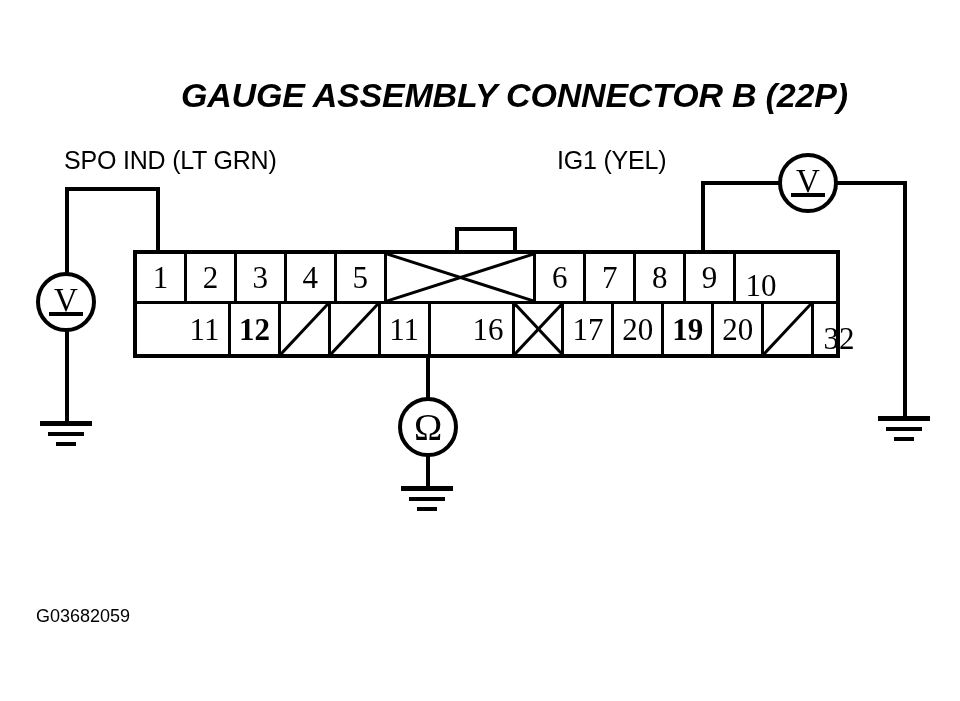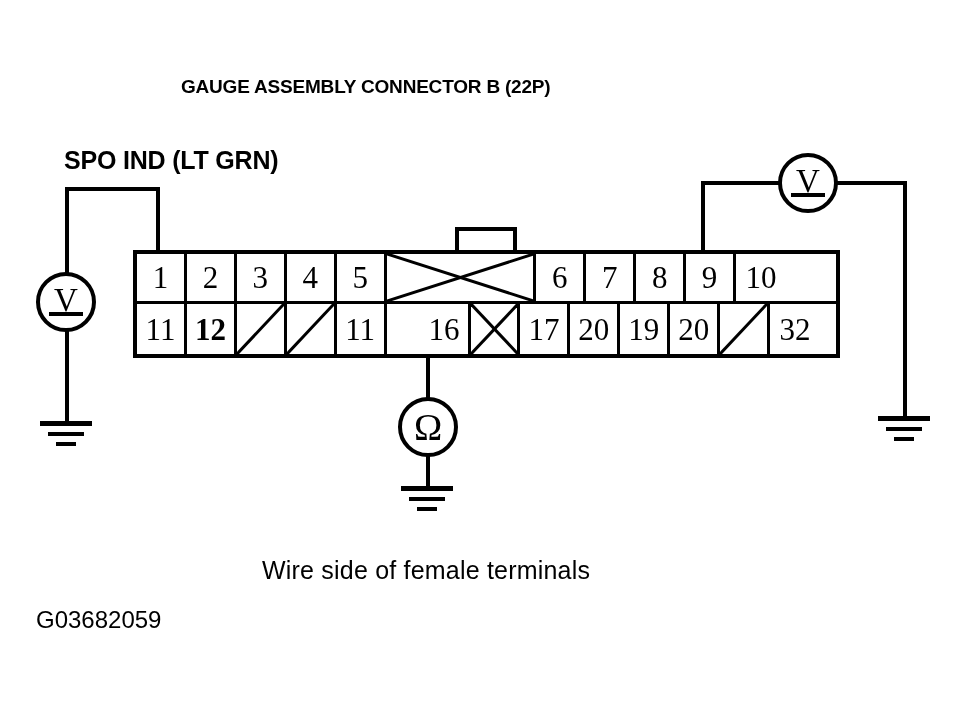--- a/index.html
+++ b/index.html
@@ -17,36 +17,37 @@
     height: 701px;
     background: #ffffff;
     overflow: hidden;
   }
   .lbl {
     position: absolute;
     white-space: nowrap;
     color: #000;
   }
   .title {
-    font-size: 19px;
+    font-size: 34px;
     font-weight: bold;
     letter-spacing: -0.2px;
+    font-style: italic;
   }
   .sig {
     font-size: 25px;
-    font-weight: bold;
+    font-weight: normal;
     letter-spacing: -0.2px;
   }
   .caption {
     font-size: 25px;
     font-weight: normal;
     letter-spacing: 0.2px;
   }
   .idcode {
-    font-size: 24px;
+    font-size: 18px;
     font-weight: normal;
   }
   
   .wire-h {
     position: absolute;
     background: #000;
     height: 4px;
   }
   .wire-v {
     position: absolute;
@@ -87,31 +88,31 @@
   }
   .grid-row {
     position: absolute;
     left: 0;
     width: 100%;
     height: 50px;
     box-sizing: border-box;
     display: flex;
   }
   #row-top { top: 0px; border-bottom: 3px solid #000; }
-  #row-bot { top: 50px; }
+  #row-bot { top: 50px; padding-left: 44px; }
   .cell {
     position: relative;
     box-sizing: border-box;
     border-right: 3px solid #000;
     display: flex;
     align-items: center;
     justify-content: center;
     overflow: hidden;
   }
-  .cell:last-child { border-right: none; }
+  .cell:last-child { border-right: none; align-items: flex-end; }
   .cell-num {
     font-family: "Liberation Serif", serif;
     font-size: 31px;
     line-height: 1;
     color: #000;
   }
   
   .mark {
     position: absolute;
     left: 0; top: 0;
@@ -132,20 +133,21 @@
   }
 </style>
 </head>
 <body>
 
 <div id="page">
 
   <div class="lbl title" style="left:181px; top:76px;">GAUGE ASSEMBLY CONNECTOR B (22P)</div>
 
   <div class="lbl sig" style="left:64px; top:146px;">SPO IND (LT GRN)</div>
+  <div class="lbl sig" style="left:557px; top:146px;">IG1 (YEL)</div>
 
   <div class="wire-v" style="left:65px; top:187px; height:96px;"></div>
   <div class="wire-h" style="left:65px; top:187px; width:95px;"></div>
   <div class="wire-v" style="left:156px; top:187px; height:66px;"></div>
 
   <div class="meter" style="left:36px; top:272px; width:60px; height:60px;">
     <div class="meter-glyph" style="top:8px; font-size:33px;">V</div>
     <div style="position:absolute; left:9px; top:36px; width:34px; height:4px; background:#000;"></div>
   </div>
 
@@ -248,33 +250,32 @@
             <line x1="0" y1="0" x2="100" y2="100" stroke="#000" vector-effect="non-scaling-stroke" stroke-width="3"></line>
             <line x1="100" y1="0" x2="0" y2="100" stroke="#000" vector-effect="non-scaling-stroke" stroke-width="3"></line>
           </svg>
         </div>
         <div class="cell" style="width: 49.9286px; flex: 0 0 49.9286px;">
           <span class="cell-num">17</span>
         </div>
         <div class="cell" style="width: 49.9286px; flex: 0 0 49.9286px;">
           <span class="cell-num">20</span>
         </div>
-        <div class="cell" style="width: 49.9286px; flex: 0 0 49.9286px;">
+        <div class="cell" style="width: 49.9286px; flex: 0 0 49.9286px; font-weight: bold;">
           <span class="cell-num">19</span>
         </div>
         <div class="cell" style="width: 49.9286px; flex: 0 0 49.9286px;">
           <span class="cell-num">20</span>
         </div>
         <div class="cell" style="width: 49.9286px; flex: 0 0 49.9286px;">
           <svg class="mark" preserveAspectRatio="none" viewBox="0 0 100 100">
             <line x1="0" y1="100" x2="100" y2="0" stroke="#000" vector-effect="non-scaling-stroke" stroke-width="3"></line>
           </svg>
         </div>
         <div class="cell" style="width: 49.9286px; flex: 0 0 49.9286px; border-right: none;">
           <span class="cell-num">32</span>
         </div>
       </div>
   </div>
 
-  <div class="lbl caption" style="left:262px; top:556px;">Wire side of female terminals</div>
   <div class="lbl idcode" style="left:36px; top:606px;">G03682059</div>
 
 </div>
 
 </body></html>

